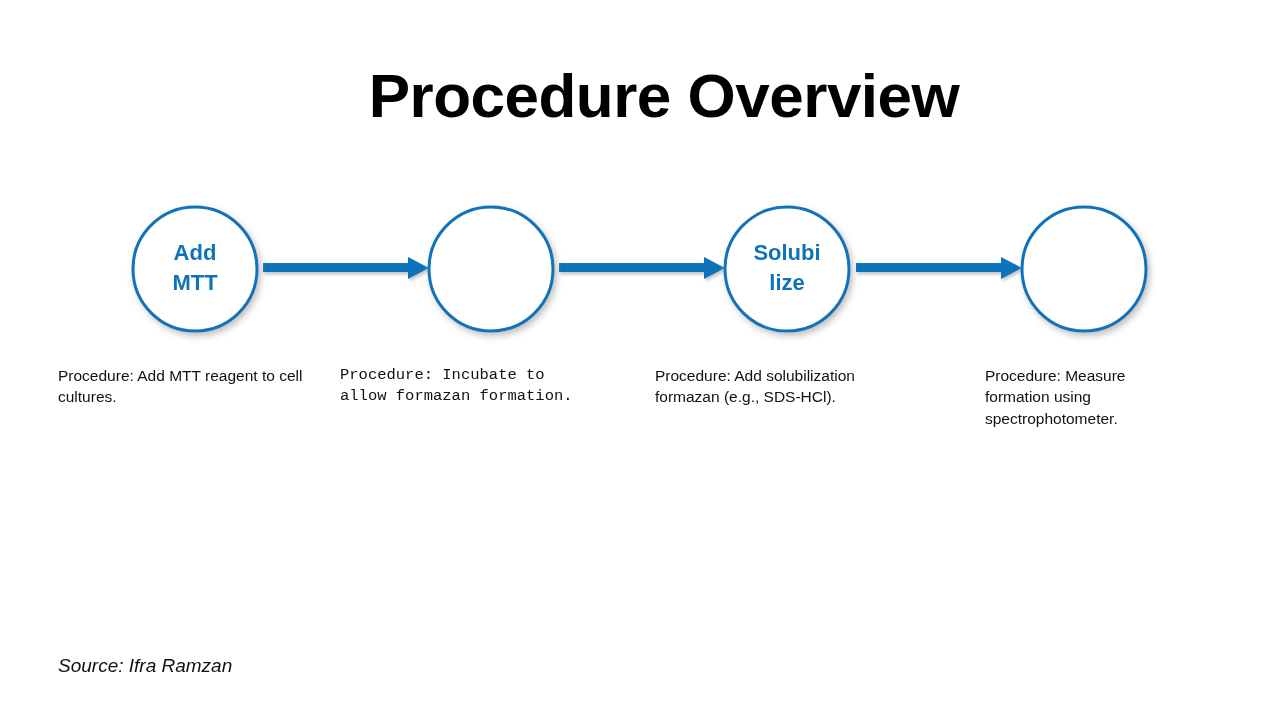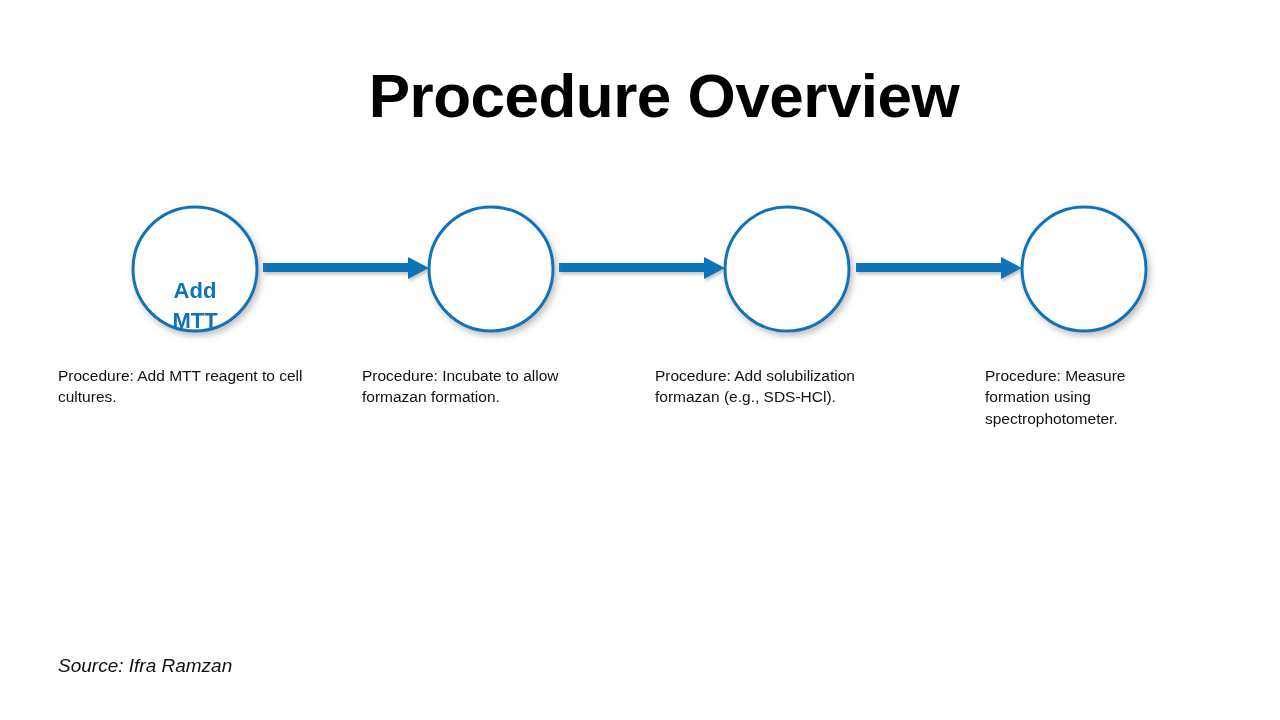--- a/index.html
+++ b/index.html
@@ -50,34 +50,33 @@
 
   .node-label {
     position: absolute;
     width: 110px;
     text-align: center;
     font-size: 22px;
     font-weight: bold;
     color: #0F73BA;
     line-height: 1.35;
     top: 48px;
-    margin-top: 38px;
   }
 
   
   .caption {
     position: absolute;
     top: 365px;
     font-size: 15.5px;
     color: #111111;
     text-align: left;
     line-height: 1.38;
   }
   .cap-0 { left: 58px;  width: 276px; }
-  .cap-1 { left: 362px; width: 260px; }
+  .cap-1 { left: 340px; width: 260px; font-family: Liberation Mono, monospace; }
   .cap-2 { left: 655px; width: 265px; }
   .cap-3 { left: 985px; width: 197px; }
 
   
   .source {
     position: absolute;
     left: 58px;
     top: 655px;
     font-size: 19px;
     font-style: italic;
@@ -118,20 +117,24 @@
     <circle cx="195" cy="79" r="62" fill="#ffffff" stroke="#0F73BA" stroke-width="3" filter="url(#softshadow)"></circle>
     <circle cx="491" cy="79" r="62" fill="#ffffff" stroke="#0F73BA" stroke-width="3" filter="url(#softshadow)"></circle>
     <circle cx="787" cy="79" r="62" fill="#ffffff" stroke="#0F73BA" stroke-width="3" filter="url(#softshadow)"></circle>
     <circle cx="1084" cy="79" r="62" fill="#ffffff" stroke="#0F73BA" stroke-width="3" filter="url(#softshadow)"></circle>
   </svg>
 
   <div class="node-label" style="left:140px;">
     <div>Add</div>
     <div>MTT</div>
   </div>
+  <div class="node-label" style="left:732px;">
+    <div>Solubi</div>
+    <div>lize</div>
+  </div>
 
 </div>
 
 <div class="caption cap-0">Procedure: Add MTT reagent to cell cultures.</div>
 <div class="caption cap-1">Procedure: Incubate to allow formazan formation.</div>
 <div class="caption cap-2">Procedure: Add solubilization formazan (e.g., SDS-HCl).</div>
 <div class="caption cap-3">Procedure: Measure formation using spectrophotometer.</div>
 
 <div class="source">Source: Ifra Ramzan</div>
 

